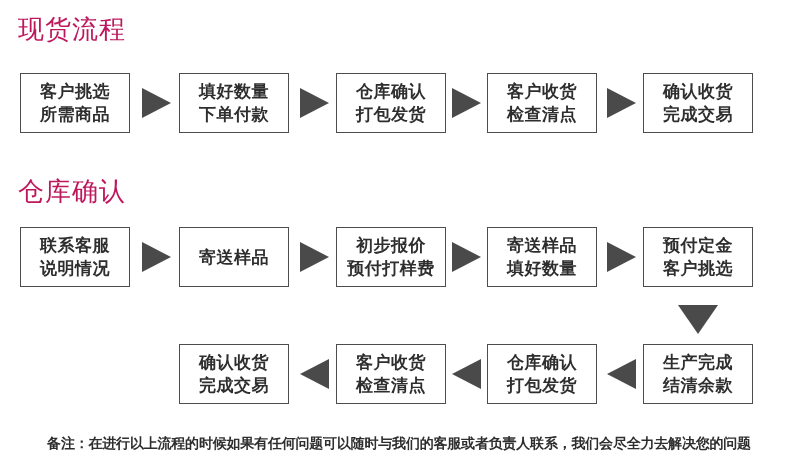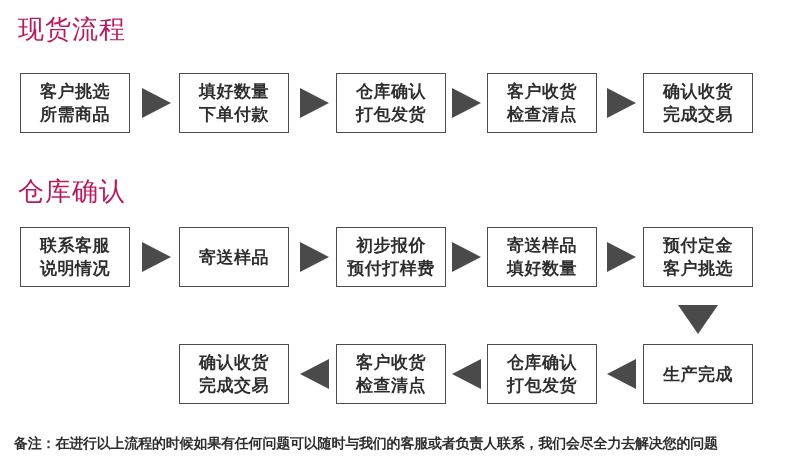--- a/index.html
+++ b/index.html
@@ -124,20 +124,21 @@
     left: 14px;
     top: 433px;
     width: 770px;
     font-family: "DejaVu Serif", "Liberation Serif", serif;
     font-size: 14px;
     line-height: 20px;
     font-weight: 700;
     color: #2e2e2e;
     white-space: nowrap;
     letter-spacing: -0.2px;
+    text-align: center;
   }
 </style>
 </head>
 <body>
 
 <div id="page">
 
   <div class="section-title" id="title-spot">现货流程</div>
 
   <div class="flow-row" id="row-spot">
@@ -222,18 +223,19 @@
     <div class="arrow arrow-left lgap-2"></div>
 
     <div class="node col-4">
       <span class="line">仓库确认</span>
       <span class="line">打包发货</span>
     </div>
     <div class="arrow arrow-left lgap-3"></div>
 
     <div class="node col-5">
       <span class="line">生产完成</span>
+      <span class="line">结清余款</span>
     </div>
   </div>
 
   <div id="footer-note">备注：在进行以上流程的时候如果有任何问题可以随时与我们的客服或者负责人联系，我们会尽全力去解决您的问题</div>
 
 </div>
 
 </body></html>

